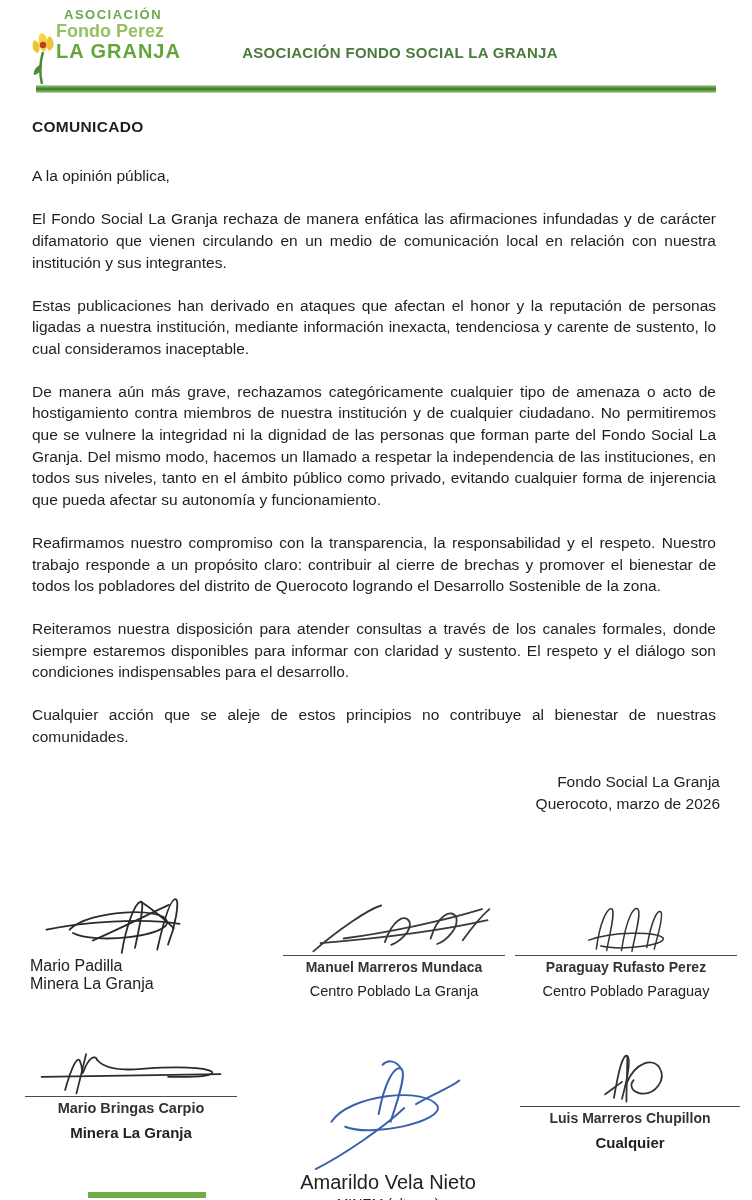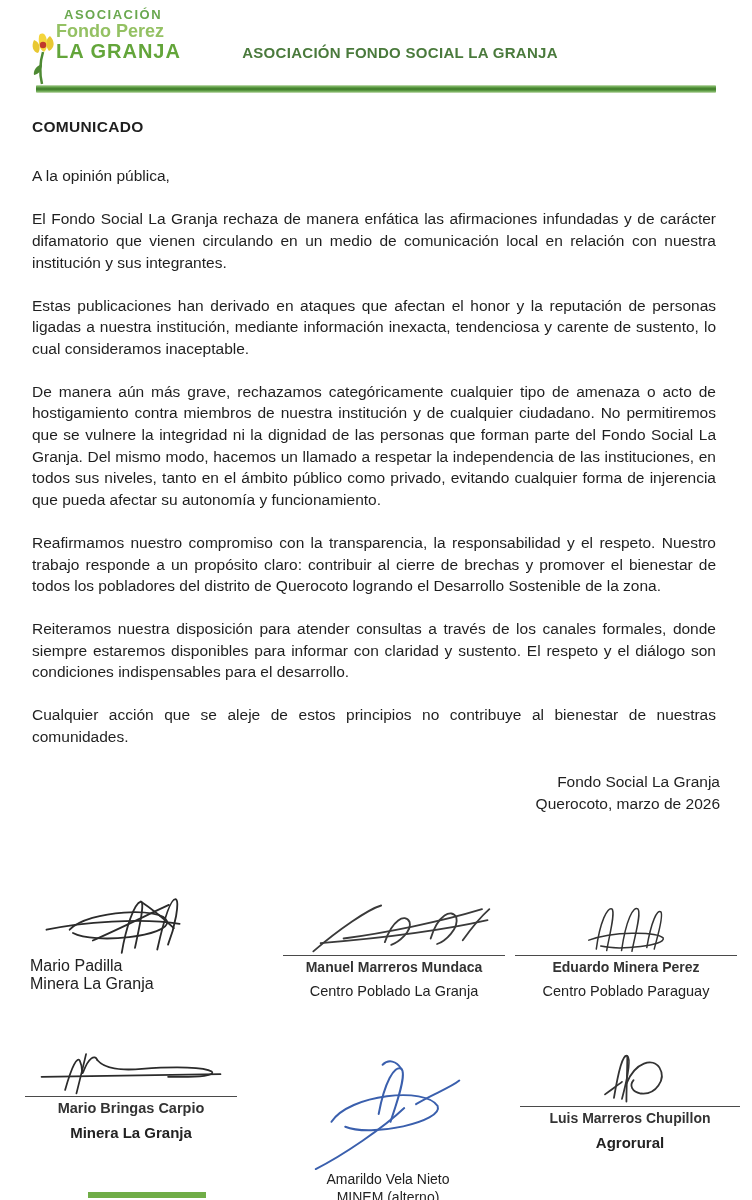--- a/index.html
+++ b/index.html
@@ -137,21 +137,21 @@
   <div class="sig-block sig-center" style="left:515px; top:903px; width:222px;">
     <svg class="sig-img" style="margin:0 auto;" width="210" height="52" viewBox="0 0 220 70">
       <g stroke="#333" stroke-width="2" fill="none" stroke-linecap="round">
         <path d="M70,62 C75,25 85,5 91,8 C96,12 88,42 84,64"></path>
         <path d="M104,64 C110,22 120,4 126,8 C131,13 122,44 118,65"></path>
         <path d="M138,60 C144,25 152,8 157,12 C161,18 152,46 148,62"></path>
         <path d="M60,50 C92,38 150,38 160,47 C165,57 102,64 76,58"></path>
       </g>
     </svg>
     <hr class="sig-line">
-    <div class="sig-name">Eduardo Minera Perez</div>
+    <div class="sig-name">Paraguay Rufasto Perez</div>
     <div class="sig-org">Centro Poblado Paraguay</div>
   </div>
 
   <div class="sig-block sig-center" style="left:25px; top:1048px; width:212px;">
     <svg class="sig-img" style="margin:0 auto;" width="206" height="48" viewBox="0 0 215 55">
       <g stroke="#2b2b2b" stroke-width="2" fill="none" stroke-linecap="round">
         <path d="M32,48 C40,20 46,9 49,15 C53,23 50,33 53,27 C59,11 66,7 69,14"></path>
         <path d="M69,14 C78,24 95,26 120,24 C160,21 192,22 200,27 C204,31 190,34 150,33"></path>
         <path d="M56,7 C52,24 48,40 45,52"></path>
         <path d="M5,33 L210,30"></path>
@@ -165,33 +165,33 @@
   <div class="sig-block sig-center" style="left:293px; top:1053px; width:190px;">
     <svg class="sig-img" style="margin:0 auto;" width="165" height="118" viewBox="0 0 160 120">
       <g stroke="#3a5fad" stroke-width="2" fill="none" stroke-linecap="round">
         <path d="M22,70 C40,42 118,34 130,54 C136,70 62,86 36,75"></path>
         <path d="M70,62 C76,30 86,12 93,16 C99,21 88,52 82,70"></path>
         <path d="M96,56 C75,76 34,104 6,118"></path>
         <path d="M108,52 C124,42 142,36 152,28"></path>
         <path d="M93,16 C88,8 80,6 74,12"></path>
       </g>
     </svg>
-    <div class="sig-org" style="font-size:14px; margin-top:0;">Amarildo Vela Nieto</div>
+    <div class="sig-org" style="font-size:20px; margin-top:0;">Amarildo Vela Nieto</div>
     <div class="sig-org" style="font-size:14px; margin-top:2px;">MINEM (alterno)</div>
   </div>
 
   <div class="sig-block sig-center" style="left:520px; top:1048px; width:220px;">
     <svg class="sig-img" style="margin:0 auto;" width="210" height="58" viewBox="0 0 220 65">
       <g stroke="#333" stroke-width="2" fill="none" stroke-linecap="round">
         <path d="M82,52 C90,46 96,42 101,38"></path>
         <path d="M92,56 C97,26 102,6 107,9 C112,13 105,42 101,57"></path>
         <path d="M106,40 C116,15 136,11 143,22 C151,35 139,53 122,51 C112,49 109,42 114,36"></path>
         <path d="M107,9 C107,26 106,44 106,60"></path>
       </g>
     </svg>
     <hr class="sig-line">
     <div class="sig-name">Luis Marreros Chupillon</div>
-    <div class="sig-org bold" style="font-size:15px;">Agrorural</div>
+    <div class="sig-org bold" style="font-size:15px;">Cualquier</div>
   </div>
 
   <div class="footer-bar"></div>
 
 </div>
 
 </body></html>

